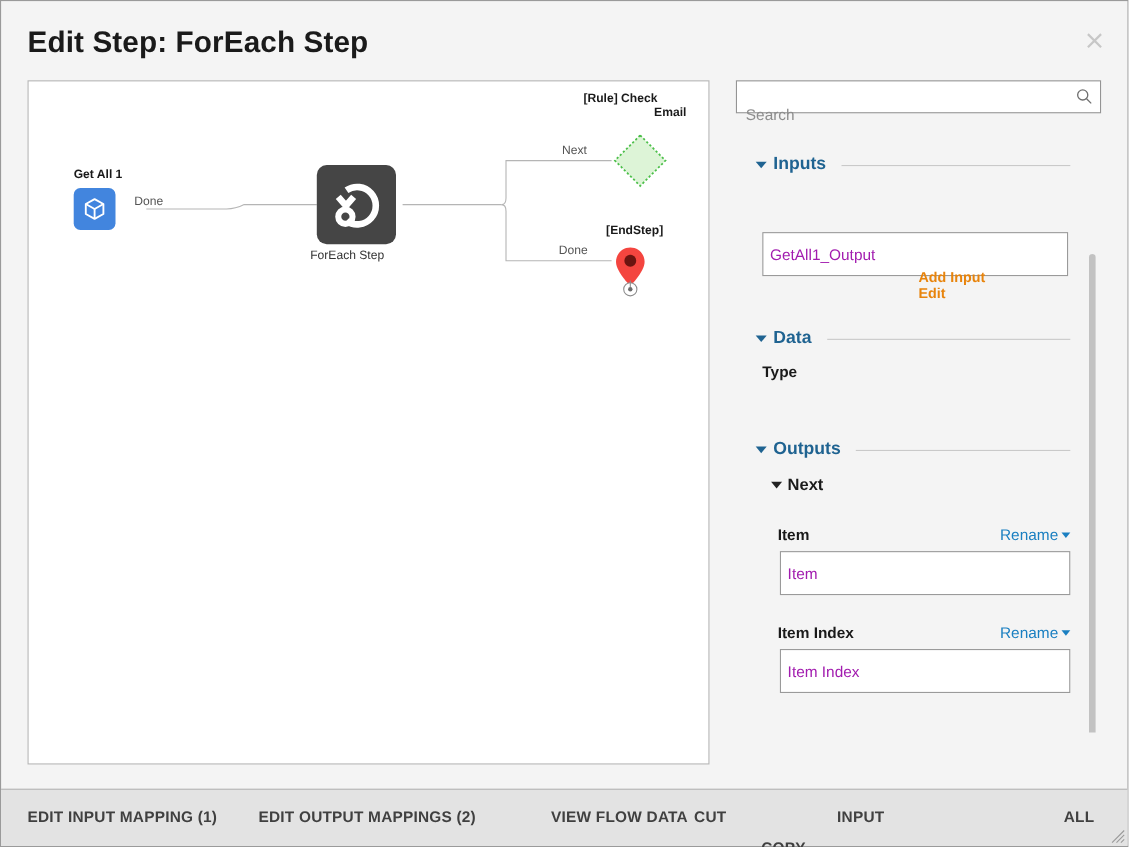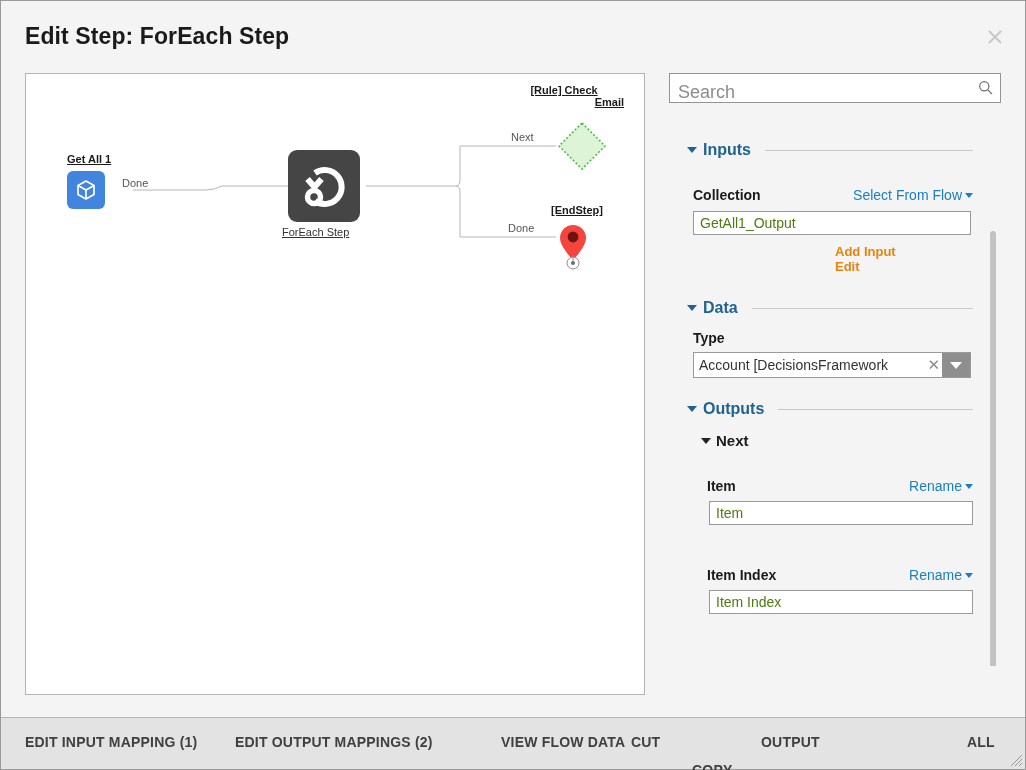--- a/index.html
+++ b/index.html
@@ -13,40 +13,40 @@
   .dialog {
     position:relative;
     width:1026px; height:770px;
     background:#f4f4f4;
     border:1px solid #9a9a9a;
   }
   
   .header { position:absolute; left:0; top:0; width:1024px; height:60px; }
   .title {
     position:absolute; left:24px; top:22px;
-    font-size:23px; font-weight:bold; color:#1a1a1a;
+    font-size:27px; font-weight:bold; color:#1a1a1a;
     letter-spacing:0.1px;
   }
   .close-btn {
     position:absolute; right:16px; top:22px;
     width:28px; height:28px; cursor:pointer;
     display:flex; align-items:center; justify-content:center;
   }
   .close-btn svg { display:block; }
   
   .canvas {
     position:absolute; left:24px; top:72px;
     width:620px; height:622px;
     background:#ffffff; border:1px solid #b4b4b4;
     overflow:hidden;
   }
   .node { position:absolute; }
   .node-label {
     position:absolute; font-size:11px; color:#1a1a1a;
-    font-weight:bold; white-space:nowrap;text-decoration:underline;
+    font-weight:bold; white-space:nowrap;
   }
   .node-label.light { font-weight:normal; color:#333; }
   .edge-label { position:absolute; font-size:11px; color:#555; white-space:nowrap; }
   .icon-getall {
     width:38px; height:38px; border-radius:6px;
     background:#4285de;
     display:flex; align-items:center; justify-content:center;
   }
   .icon-foreach {
     width:72px; height:72px; border-radius:9px;
@@ -57,23 +57,23 @@
   
   .panel {
     position:absolute; left:668px; top:72px;
     width:334px; height:600px;
   }
   .search-box {
     position:absolute; left:0; top:0; width:332px; height:30px;
     border:1px solid #949494; background:#ffffff;
   }
   .search-box input {
-    position:absolute; left:0; top:4px; width:300px; height:28px;
+    position:absolute; left:0; top:16px; width:300px; height:28px;
     border:0; outline:none; background:transparent;
-    font-family:"Liberation Sans", sans-serif; font-size:18px;
+    font-family:"Liberation Sans", sans-serif; font-size:14px;
     color:#3b82f6; padding:0 8px;
   }
   .search-box input::placeholder { color:#8d8d8d; }
   .search-icon { position:absolute; right:7px; top:6px; }
   .panel-body {
     position:absolute; left:0; top:48px; width:332px; height:545px;
     overflow:hidden;
   }
   .sect-head {
     display:flex; align-items:center; gap:6px;
@@ -102,22 +102,22 @@
     display:flex; align-items:baseline; justify-content:space-between;
   }
   .fld-name { font-size:14px; font-weight:bold; color:#1a1a1a; }
   .link-blue {
     font-size:14px; color:#1a7fc1; cursor:pointer; display:flex; align-items:center;
   }
   .link-orange {
     font-size:13px; color:#e8840c; font-weight:bold; cursor:pointer;
   }
   .txt-input {
-    width:278px; height:24px; border:1px solid #9a9a9a; background:#fff;
-    font-family:"Liberation Sans", sans-serif; font-size:14px; color:#4d7c0f;
+    width:278px; height:40px; border:1px solid #9a9a9a; background:#fff;
+    font-family:"Liberation Sans", sans-serif; font-size:14px; color:#a21caf;
     padding:0 6px; outline:none;
   }
   .type-field {
     position:relative; width:278px; height:26px;
     border:1px solid #9a9a9a; background:#fff; display:flex; align-items:center;
   }
   .type-text {
     font-size:14px; color:#333; padding-left:5px; white-space:nowrap;
     overflow:hidden; flex:1;
   }
@@ -242,49 +242,35 @@
     </div>
 
     <div class="panel-body">
 
       <div class="sect-head" style="position:absolute; left:18px; top:20px; width:296px;">
         <span class="tri-down"></span>
         <span>Inputs</span>
         <span class="rule"></span>
       </div>
 
-      <div class="row-label" style="position:absolute; left:24px; top:66px; width:280px;">
-        <span class="fld-name">Collection</span>
-        <span class="link-blue">
-          <span>Select From Flow</span>
-          <span class="tri-down-sm"></span>
-        </span>
-      </div>
       <input class="txt-input" style="position: absolute; left: 24px; top: 90px;" value="GetAll1_Output">
 
       <div style="position:absolute; left:166px; top:123px; width:138px; display:flex; justify-content:space-between;flex-direction:column;">
         <span class="link-orange">Add Input</span>
         <span class="link-orange">Edit</span>
       </div>
 
       <div class="sect-head" style="position:absolute; left:18px; top:178px; width:296px;">
         <span class="tri-down"></span>
         <span>Data</span>
         <span class="rule"></span>
       </div>
 
       <div class="fld-name" style="position:absolute; left:24px; top:209px;">Type</div>
 
-      <div class="type-field" style="position:absolute; left:24px; top:231px;">
-        <span class="type-text">Account  [DecisionsFramework</span>
-        <span class="type-clear">✕</span>
-        <span class="type-caret">
-          <span class="caret-white"></span>
-        </span>
-      </div>
 
       <div class="sect-head" style="position:absolute; left:18px; top:279px; width:296px;">
         <span class="tri-down"></span>
         <span>Outputs</span>
         <span class="rule"></span>
       </div>
 
       <div class="subhead" style="position:absolute; left:32px; top:311px;">
         <span class="tri-down-dark"></span>
         <span>Next</span>
@@ -314,21 +300,21 @@
       </div>
     </div>
   </div>
 
   <div class="footer">
     <span class="footer-item" style="left:24px;">EDIT INPUT MAPPING (1)</span>
     <span class="footer-item" style="left:234px;">EDIT OUTPUT MAPPINGS (2)</span>
     <span class="footer-item" style="left:472px;margin-left:28px;">VIEW FLOW DATA</span>
     <span class="footer-item" style="left:630px;">CUT</span>
     <span class="footer-item" style="left:691px;margin-top:28px;">COPY</span>
-    <span class="footer-item" style="left:760px;">OUTPUT</span>
+    <span class="footer-item" style="left:760px;">INPUT</span>
     <span class="footer-item" style="left:966px;">ALL</span>
 
     <span class="resize-grip">
       <svg width="16" height="16" viewBox="0 0 16 16" aria-hidden="true">
         <path d="M15 4 L4 15 M15 8 L8 15 M15 12 L12 15" stroke="#9a9a9a" stroke-width="1" fill="none"></path>
       </svg>
     </span>
   </div>
 </div>
 

